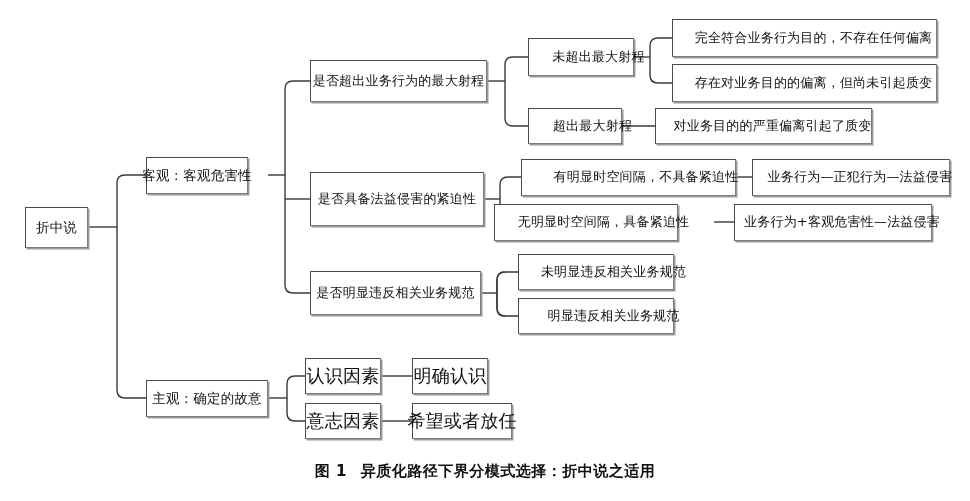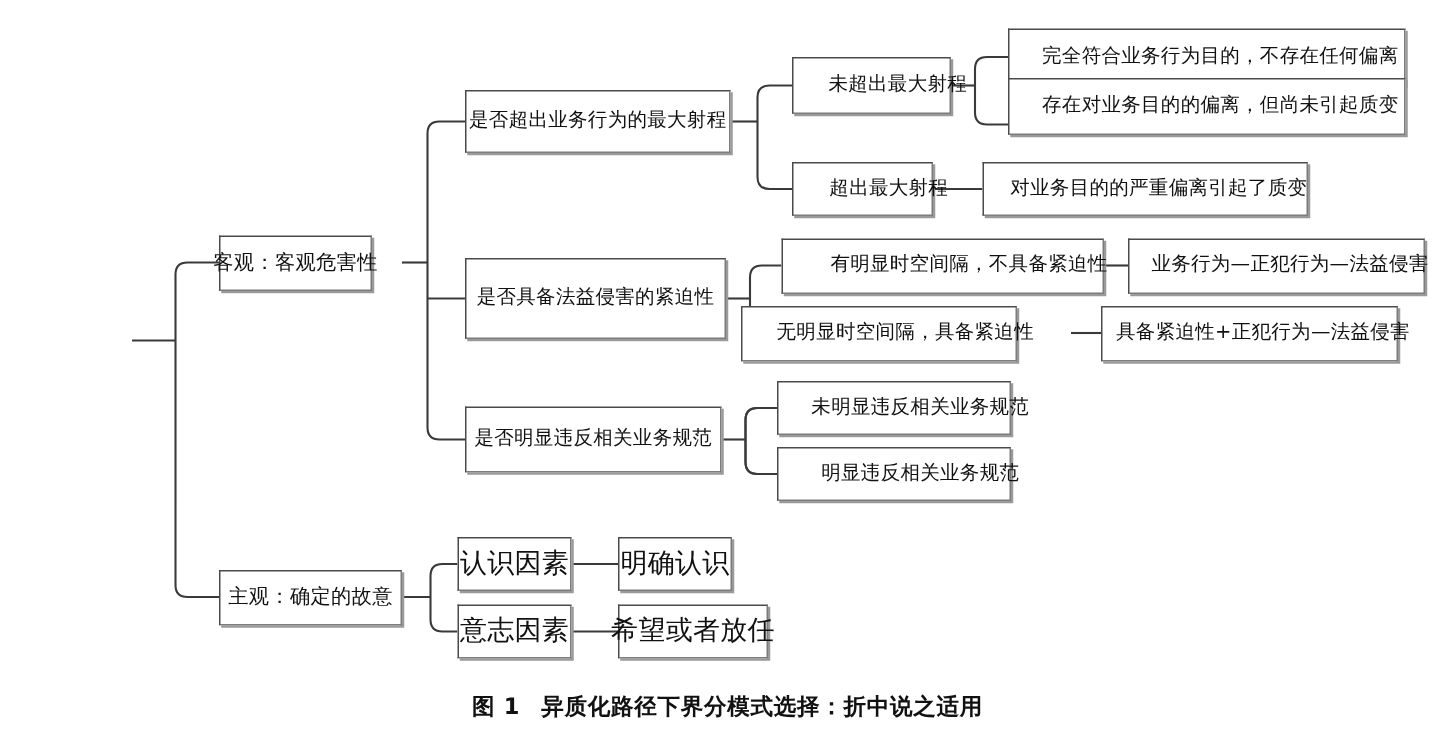--- a/index.html
+++ b/index.html
@@ -105,48 +105,49 @@
     <path d="M 505 272 L 505 272 Q 497 272 497 280 L 497 308 Q 497 316 505 316 L 505 316"></path>
     <path d="M 518 272 L 505 272 Q 497 272 497 280 L 497 308 Q 497 316 505 316 L 518 316"></path>
 
     <line x1="268" y1="398" x2="287" y2="398"></line>
     <path d="M 305 376 L 295 376 Q 287 376 287 384 L 287 413 Q 287 421 295 421 L 305 421"></path>
 
     <line x1="381" y1="376" x2="412" y2="376"></line>
     <line x1="381" y1="421" x2="412" y2="421"></line>
   </svg>
 
+  <div class="node root" style="left:25px; top:207px; width:63px; height:41px;">折中说</div>
 
   <div class="node level1" style="left:146px; top:157px; width:102px; height:37px;">客观：客观危害性</div>
 
   <div class="node level1" style="left:146px; top:380px; width:122px; height:37px;">主观：确定的故意</div>
 
   <div class="node level2" style="left:310px; top:60px; width:177px; height:42px;">是否超出业务行为的最大射程</div>
 
   <div class="node level2" style="left:310px; top:172px; width:174px; height:54px;">是否具备法益侵害的紧迫性</div>
 
   <div class="node level2" style="left:310px; top:271px; width:171px; height:44px;">是否明显违反相关业务规范</div>
 
   <div class="node level3" style="left:528px; top:38px; width:106px; height:38px;">未超出最大射程</div>
 
   <div class="node level3" style="left:528px; top:108px; width:94px; height:36px;">超出最大射程</div>
 
   <div class="node level4" style="left:672px; top:19px; width:265px; height:38px;">完全符合业务行为目的，不存在任何偏离</div>
 
-  <div class="node level4" style="left:672px; top:52px; width:265px; height:38px;">存在对业务目的的偏离，但尚未引起质变</div>
+  <div class="node level4" style="left:672px; top:64px; width:265px; height:38px;">存在对业务目的的偏离，但尚未引起质变</div>
 
   <div class="node level4" style="left:655px; top:108px; width:217px; height:36px;">对业务目的的严重偏离引起了质变</div>
 
   <div class="node level3" style="left:521px; top:159px; width:215px; height:37px;">有明显时空间隔，不具备紧迫性</div>
 
   <div class="node level3" style="left:494px; top:204px; width:184px; height:37px;">无明显时空间隔，具备紧迫性</div>
 
   <div class="node level4" style="left:752px; top:159px; width:198px; height:37px;">业务行为—正犯行为—法益侵害</div>
 
-  <div class="node level4" style="left:734px; top:204px; width:198px; height:37px;">具备紧迫性+正犯行为—法益侵害</div>
+  <div class="node level4" style="left:734px; top:204px; width:198px; height:37px;">业务行为+客观危害性—法益侵害</div>
 
   <div class="node level3" style="left:518px; top:254px; width:156px; height:36px;">未明显违反相关业务规范</div>
 
   <div class="node level3" style="left:518px; top:298px; width:156px; height:36px;">明显违反相关业务规范</div>
 
   <div class="node small" style="left:305px; top:358px; width:76px; height:36px;">认识因素</div>
 
   <div class="node small" style="left:305px; top:403px; width:76px; height:36px;">意志因素</div>
 
   <div class="node small" style="left:412px; top:358px; width:76px; height:36px;">明确认识</div>

